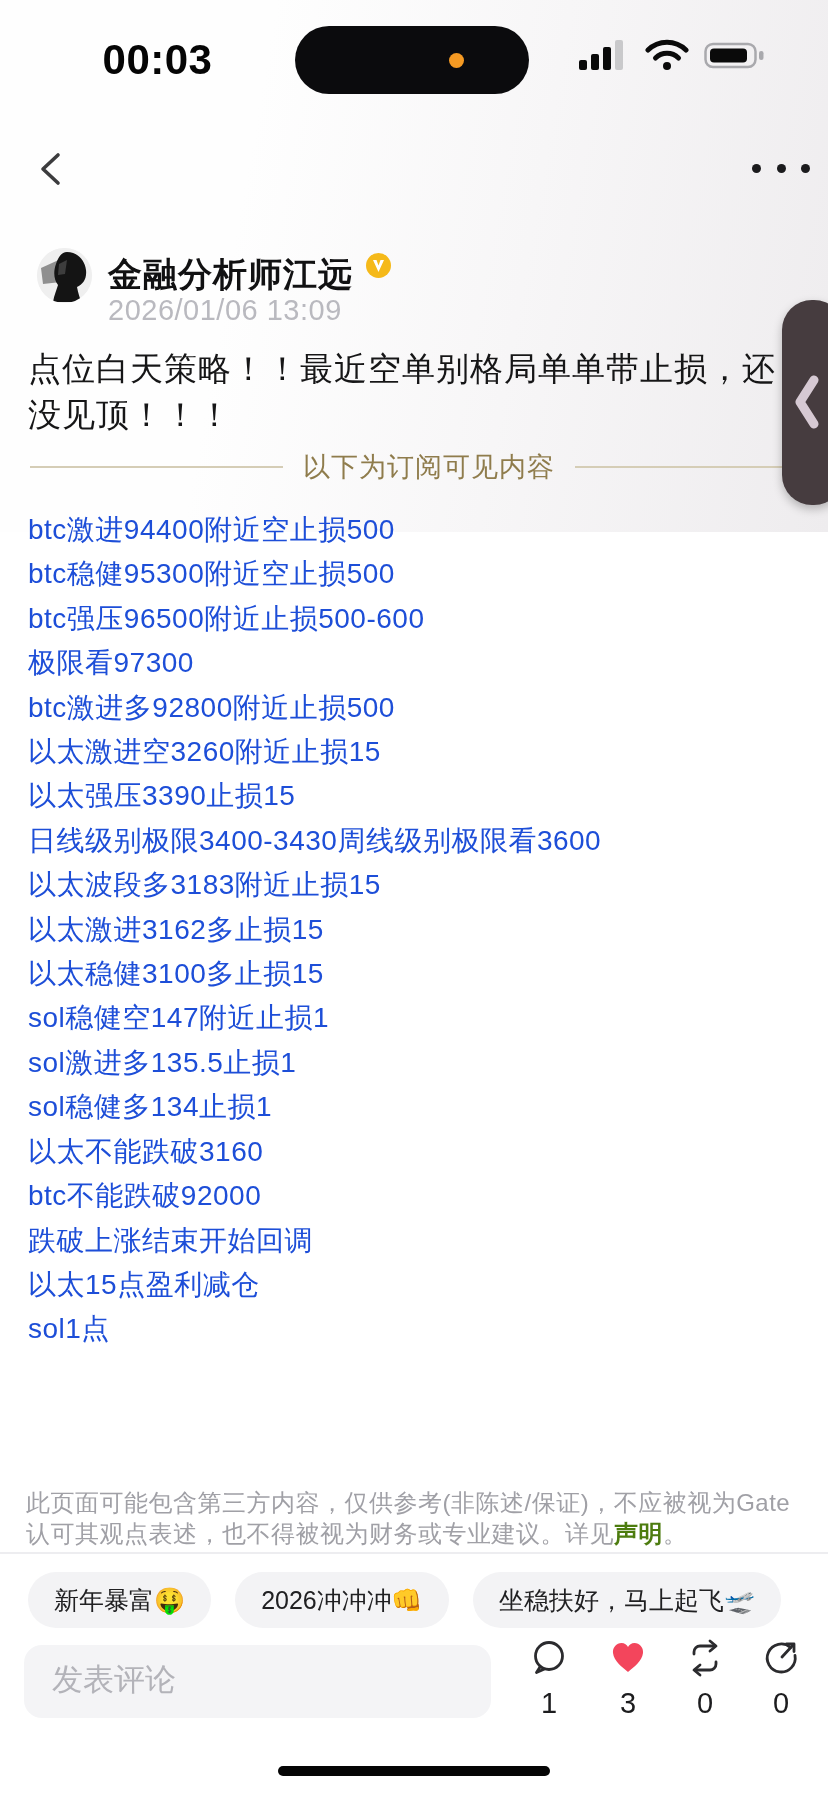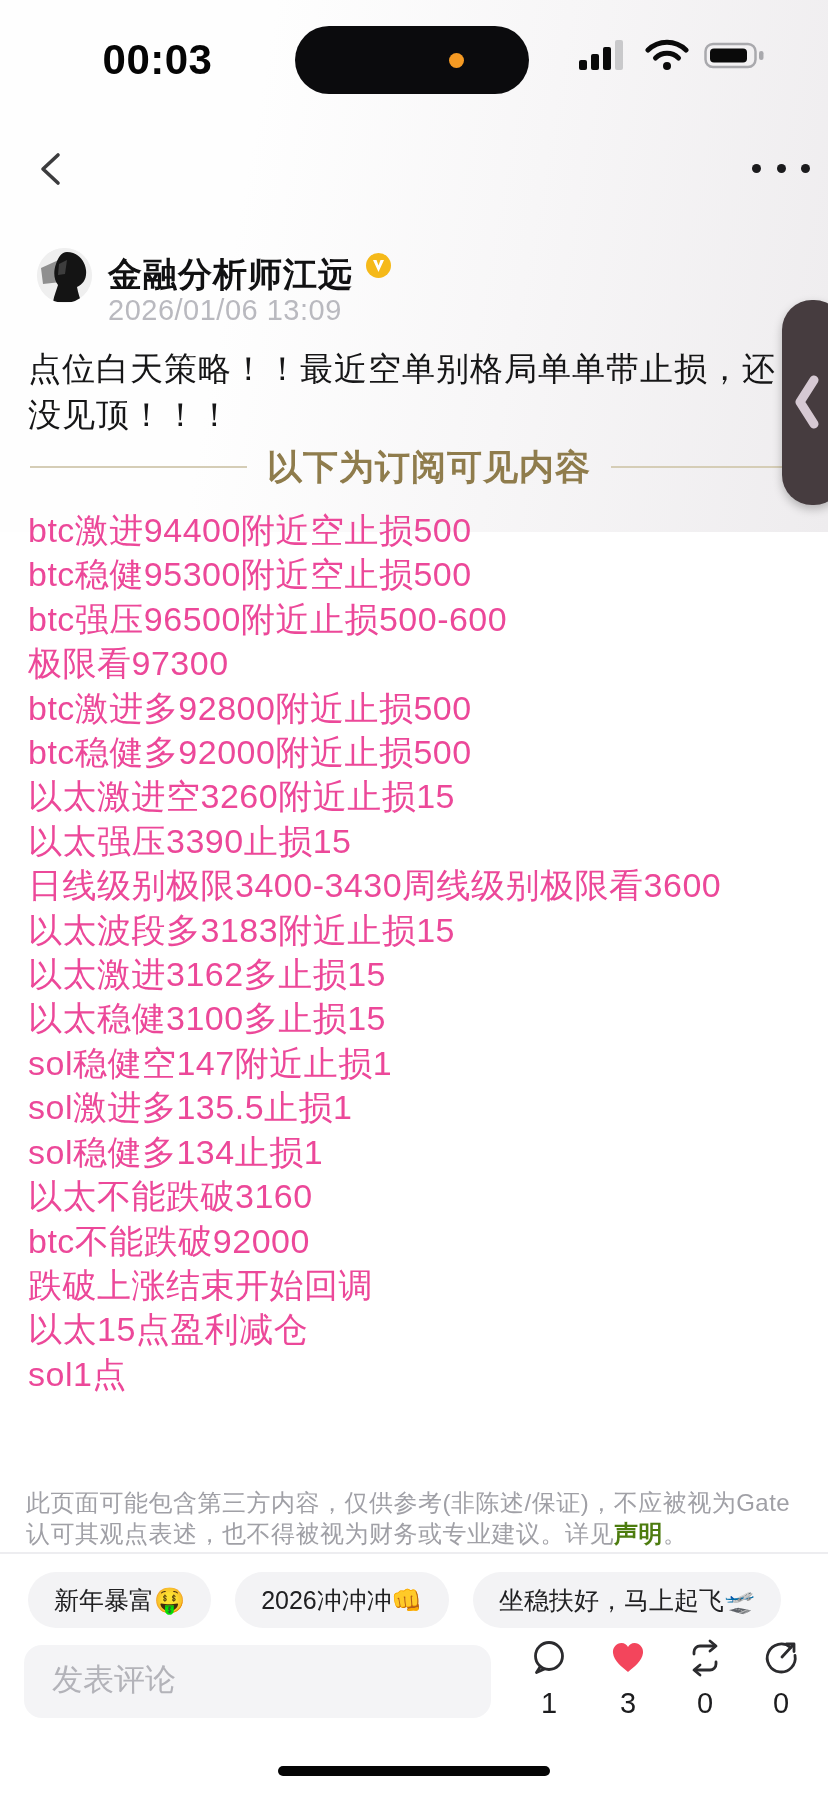--- a/index.html
+++ b/index.html
@@ -34,24 +34,24 @@
   .author-name{font-size:34px;font-weight:700;color:#111112;letter-spacing:1px;}
   .badge{margin-left:12px;width:27px;height:27px;}
   .post-date{position:absolute;left:108px;top:294px;font-size:29px;color:#b9b9bf;letter-spacing:.5px;}
   
   .post-title{position:absolute;left:28px;top:346px;width:752px;
     font-size:33px;line-height:46px;color:#161617;letter-spacing:1px;font-family:Liberation Serif, serif;}
   
   .sub-divider{position:absolute;left:30px;right:0;top:452px;height:30px;
     display:flex;align-items:center;}
   .sub-divider .line{flex:1;height:2px;background:#d5cdb6;}
-  .sub-divider .label{margin:0 20px;font-size:35px;color:#8f7c4c;letter-spacing:1px;white-space:nowrap;font-weight:bold;}
+  .sub-divider .label{margin:0 20px;font-size:27px;color:#8f7c4c;letter-spacing:1px;white-space:nowrap;}
   
   .content{position:absolute;left:28px;top:508px;width:772px;}
-  .content .cline{font-size:34px;line-height:44.4px;color:#ec4899;letter-spacing:.5px;white-space:nowrap;}
+  .content .cline{font-size:28px;line-height:44.4px;color:#1d4ed8;letter-spacing:.5px;white-space:nowrap;}
   
   .disclaimer{position:absolute;left:26px;top:1487px;width:776px;
     font-size:24px;line-height:31px;color:#a0a0a6;letter-spacing:.5px;}
   .disclaimer .stmt{color:#4d7c0f;font-weight:700;}
   .bottom-divider{position:absolute;left:0;top:1552px;width:828px;height:2px;background:#ededf0;}
   
   .chips{position:absolute;left:28px;top:1572px;right:0;height:58px;
     display:flex;gap:24px;overflow:hidden;}
   .chip{flex:0 0 auto;height:56px;display:flex;align-items:center;
     background:#f3f3f5;border-radius:28px;padding:0 26px;
@@ -134,21 +134,20 @@
     <div class="label">以下为订阅可见内容</div>
     <div class="line"></div>
   </div>
 
   <div class="content">
     <div class="cline">btc激进94400附近空止损500</div>
     <div class="cline">btc稳健95300附近空止损500</div>
     <div class="cline">btc强压96500附近止损500-600</div>
     <div class="cline">极限看97300</div>
     <div class="cline">btc激进多92800附近止损500</div>
-    <div class="cline">btc稳健多92000附近止损500</div>
     <div class="cline">以太激进空3260附近止损15</div>
     <div class="cline">以太强压3390止损15</div>
     <div class="cline">日线级别极限3400-3430周线级别极限看3600</div>
     <div class="cline">以太波段多3183附近止损15</div>
     <div class="cline">以太激进3162多止损15</div>
     <div class="cline">以太稳健3100多止损15</div>
     <div class="cline">sol稳健空147附近止损1</div>
     <div class="cline">sol激进多135.5止损1</div>
     <div class="cline">sol稳健多134止损1</div>
     <div class="cline">以太不能跌破3160</div>

